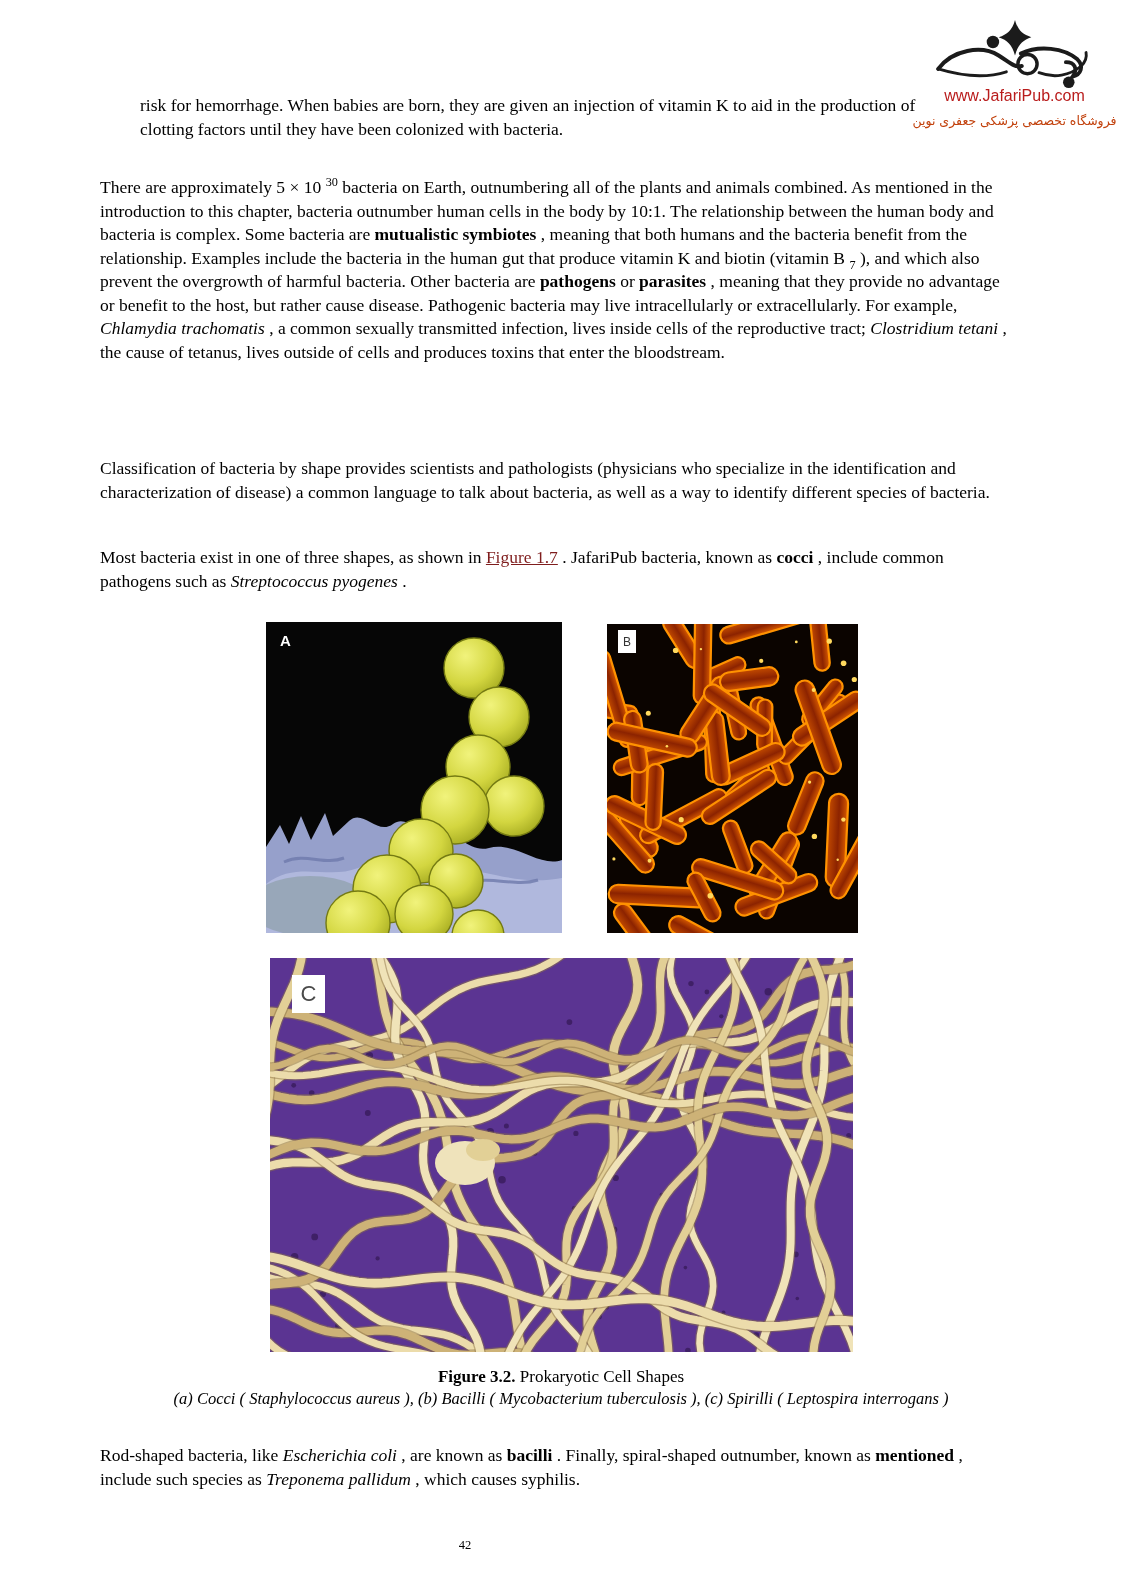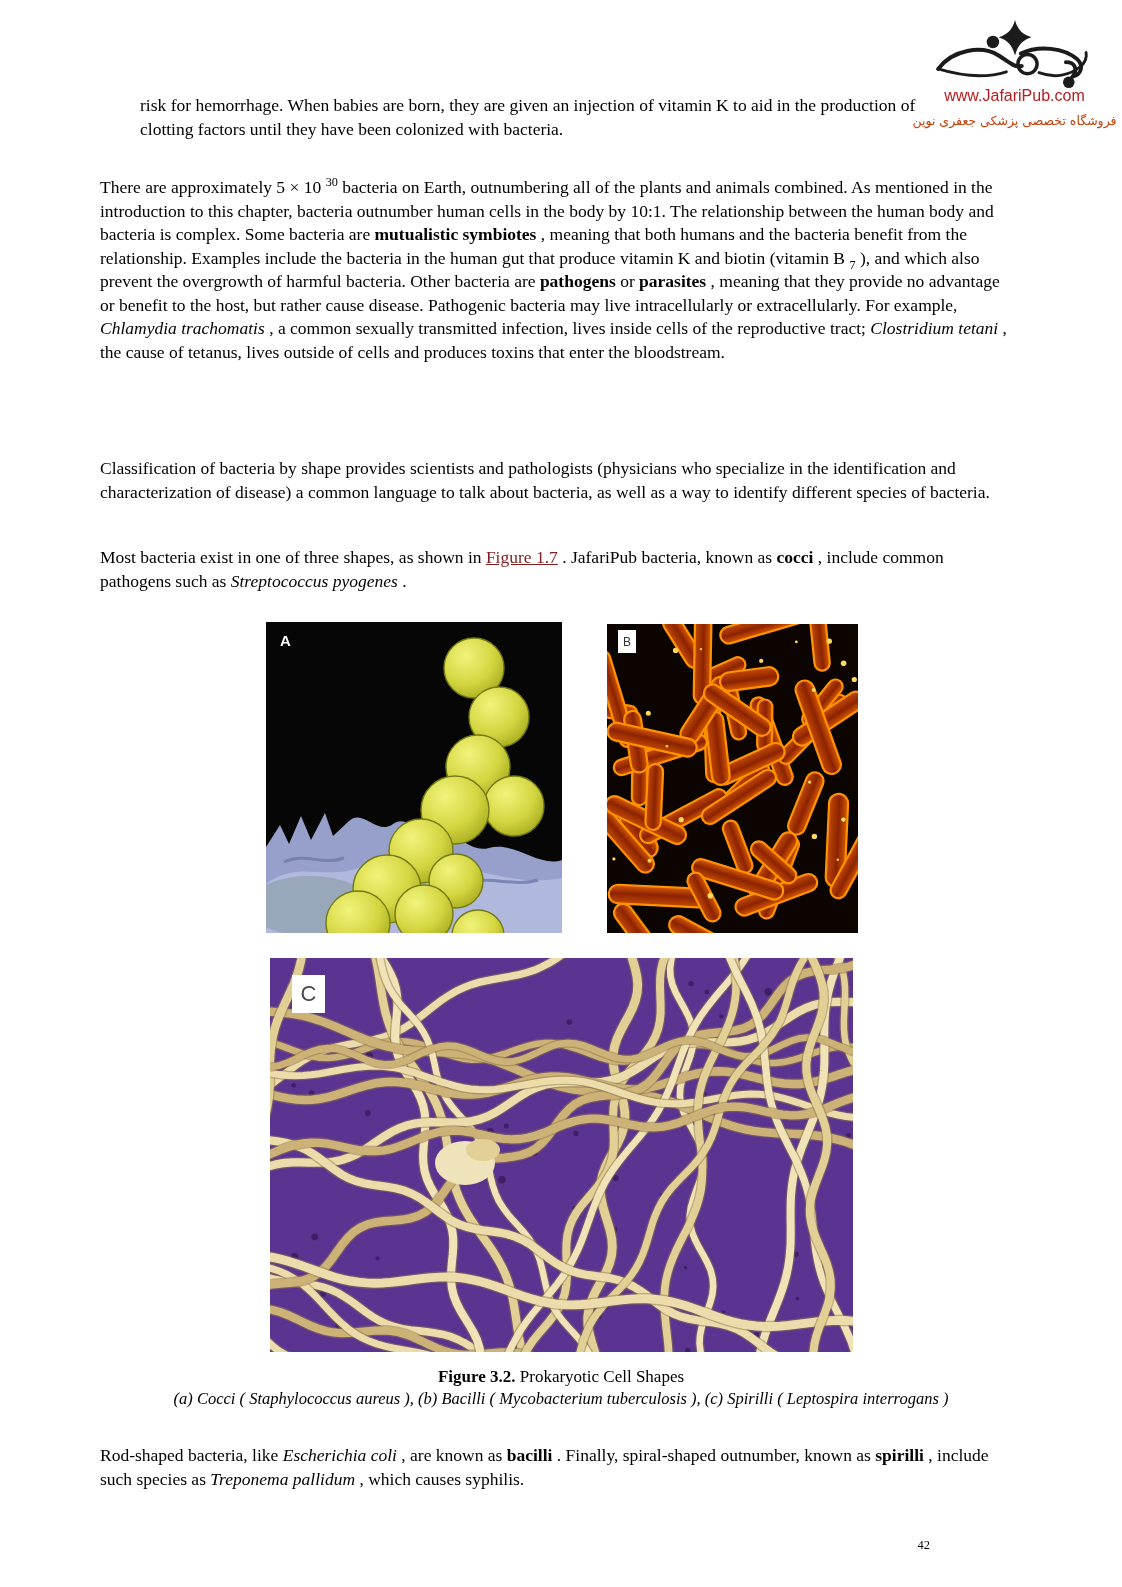--- a/index.html
+++ b/index.html
@@ -42,21 +42,21 @@
   }
   .fig-label-box {
     position:absolute; background:#ffffff; color:#333;
     font-family:"Liberation Sans",sans-serif;
     display:flex; align-items:center; justify-content:center;
   }
   .labelB { left:11px; top:6px; width:18px; height:23px; font-size:12px; }
   .labelC { left:22px; top:17px; width:33px; height:38px; font-size:22px; color:#4a4a4a; }
   .caption   { position:absolute; left:0; width:1122px; text-align:center; top:1367px; font-size:17px; }
   .caption-detail { position:absolute; left:0; width:1122px; text-align:center; top:1389px; font-size:16.5px; font-style:italic; }
-  .pageno { position:absolute; left:0; width:930px; text-align:right; top:1538px; font-size:12.5px; }
+  .pageno { position:absolute; left:0; width:930px; text-align:center; top:1538px; font-size:12.5px; }
 </style>
 </head>
 <body>
 
 <div class="page">
 
   <div class="brand">
     <svg width="168" height="72" viewBox="0 0 170 75" aria-hidden="true">
       <g fill="none" stroke="#1b1b1b" stroke-linecap="round">
         <path d="M85,2 C88,13 93,17 102,20 C93,23 88,28 85,39 C82,28 77,23 68,20 C77,17 82,13 85,2 Z" fill="#1b1b1b" stroke="none"></path>
@@ -403,18 +403,18 @@
     </svg>
     <span class="fig-label-box labelC">C</span>
   </div>
 
   <div class="caption">
     <b>Figure 3.2.</b><span> Prokaryotic Cell Shapes</span>
   </div>
   <div class="caption-detail">(a) Cocci ( Staphylococcus aureus ), (b) Bacilli ( Mycobacterium tuberculosis ), (c) Spirilli ( Leptospira interrogans )</div>
 
   <p class="para p5">
-    <span>Rod-shaped bacteria, like </span><i class="species">Escherichia coli</i><span> , are known as </span><b class="term">bacilli</b><span> . Finally, spiral-shaped outnumber, known as </span><b class="term">spirilli</b><span> , include such species as </span><i class="species">Treponema pallidum</i><span> , which causes syphilis.</span>
+    <span>Rod-shaped bacteria, like </span><i class="species">Escherichia coli</i><span> , are known as </span><b class="term">bacilli</b><span> . Finally, spiral-shaped outnumber, known as </span><b class="term">mentioned</b><span> , include such species as </span><i class="species">Treponema pallidum</i><span> , which causes syphilis.</span>
   </p>
 
   <div class="pageno">42</div>
 
 </div>
 
 </body></html>

